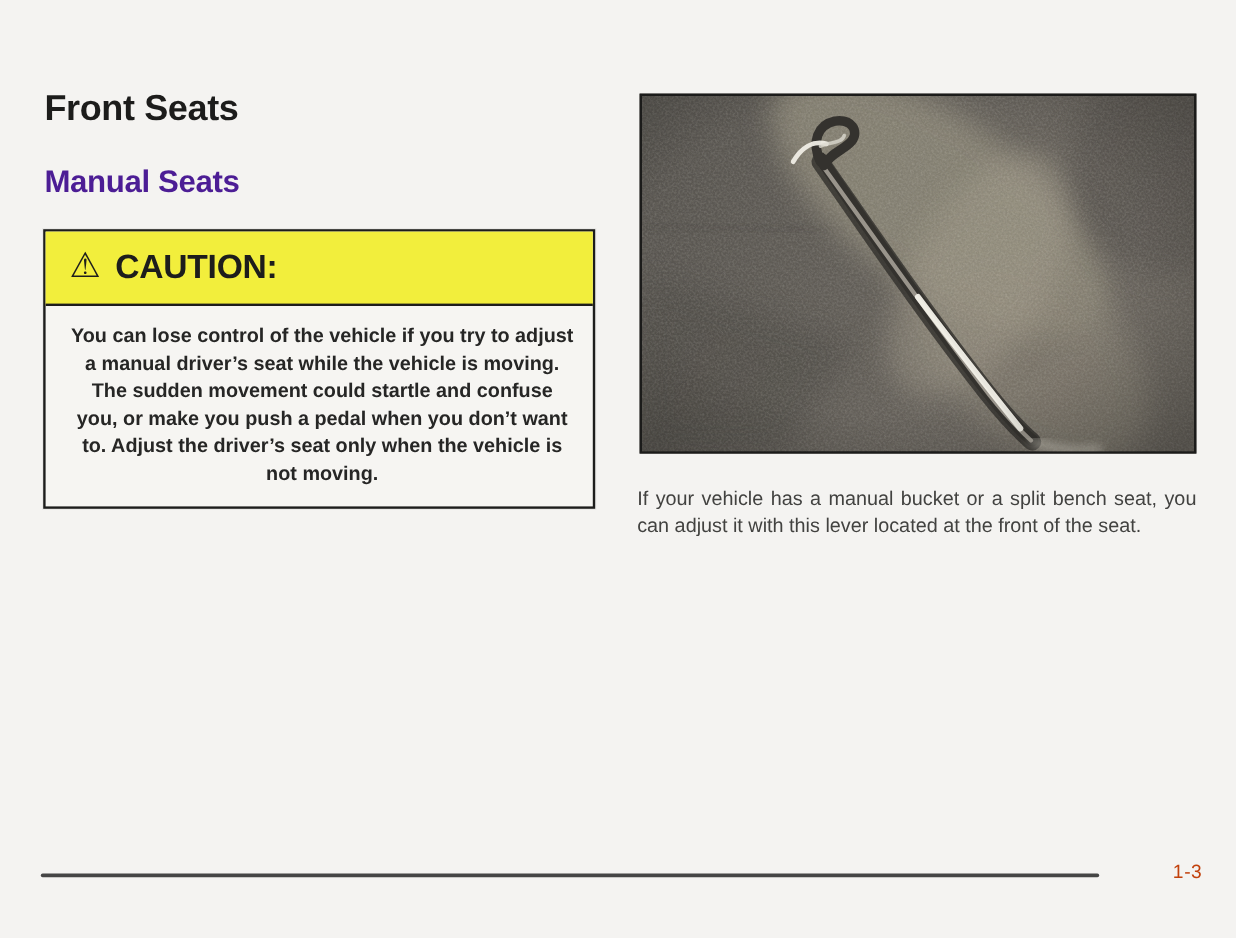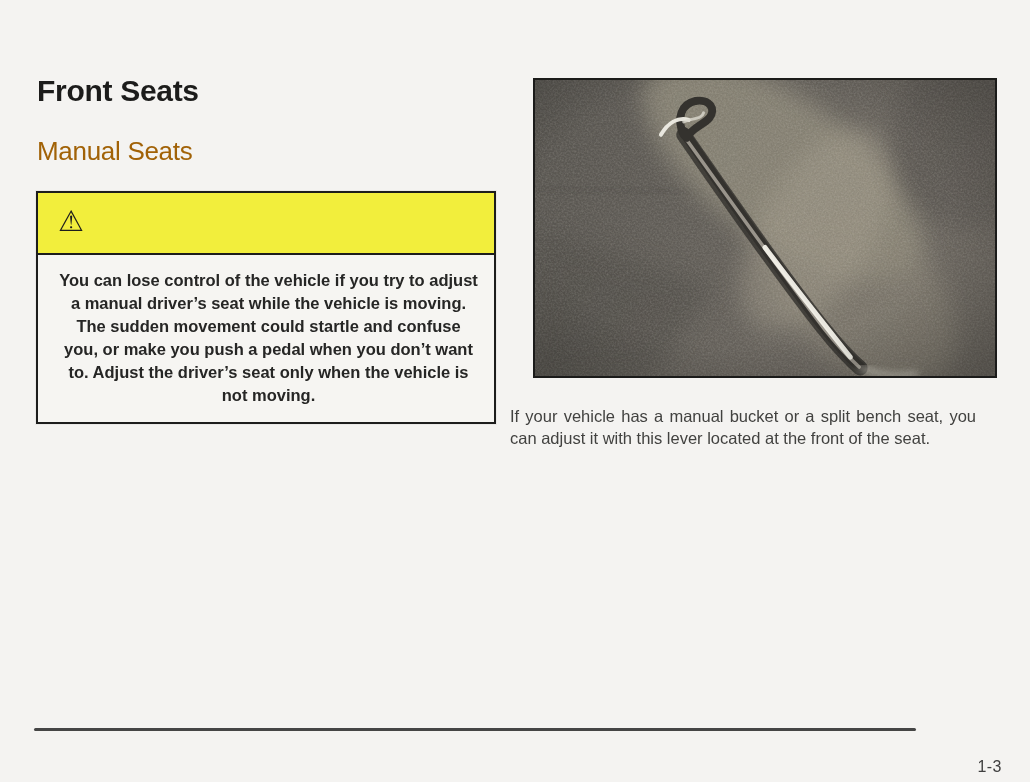--- a/index.html
+++ b/index.html
@@ -19,22 +19,22 @@
   }
   .page{position:relative;width:1030px;height:782px;}
 
   .title{
     position:absolute;left:37px;top:74px;
     font-size:30px;font-weight:700;letter-spacing:-0.3px;
     color:#1c1c1b;
   }
   .subtitle{
     position:absolute;left:37px;top:136px;
-    font-size:26px;font-weight:400;letter-spacing:-0.3px;
-    color:#a16207;
+    font-size:26px;font-weight:700;letter-spacing:-0.3px;
+    color:#4c1d95;
   }
 
   .caution-box{
     position:absolute;left:36px;top:191px;width:460px;height:233px;
     border:2px solid #1d1d1c;
     background:#f6f5f2;
     box-shadow:0 0 0 1px rgba(0,0,0,0.04);
   }
   .caution-header{
     height:62px;
@@ -60,47 +60,48 @@
   }
 
   .photo{
     position:absolute;left:533px;top:78px;width:464px;height:300px;
     border:2px solid #1b1b1a;
     background:#5e5a55;
   }
   .photo svg{display:block;width:100%;height:100%;}
 
   .body-col{
-    position:absolute;left:510px;top:406px;width:466px;
+    position:absolute;left:531px;top:406px;width:466px;
     font-size:16.5px;line-height:21.5px;color:var(--body-text);
     text-align:justify;
   }
   .body-col p{margin-bottom:9px;}
 
   .footer-rule{
     position:absolute;left:34px;top:728px;width:882px;height:3px;
     background:#454545;border-radius:2px;
   }
   .page-number{
     position:absolute;top:719px;left:930px;width:72px;
     text-align:right;
-    font-size:16px;color:#404040;letter-spacing:0.5px;margin-top:39px;
+    font-size:16px;color:#c2410c;letter-spacing:0.5px;
   }
 </style>
 </head>
 <body>
 
 <div class="page">
 
   <h1 class="title">Front Seats</h1>
   <h2 class="subtitle">Manual Seats</h2>
 
   <div class="caution-box">
     <div class="caution-header">
       <span class="caution-icon">⚠</span>
+      <span class="caution-label">CAUTION:</span>
     </div>
     <p class="caution-body">You can lose control of the vehicle if you try to adjust a manual driver’s seat while the vehicle is moving. The sudden movement could startle and confuse you, or make you push a pedal when you don’t want to. Adjust the driver’s seat only when the vehicle is not moving.</p>
   </div>
 
   <figure class="photo" aria-label="Black and white photo of the manual seat adjustment lever at the front of the seat">
     <svg viewBox="0 0 464 297" preserveAspectRatio="none">
       <defs>
         <linearGradient id="bgGrad" x1="0" y1="0" x2="1" y2="0.35">
           <stop offset="0" stop-color="#57544f"></stop>
           <stop offset="0.5" stop-color="#635f59"></stop>

